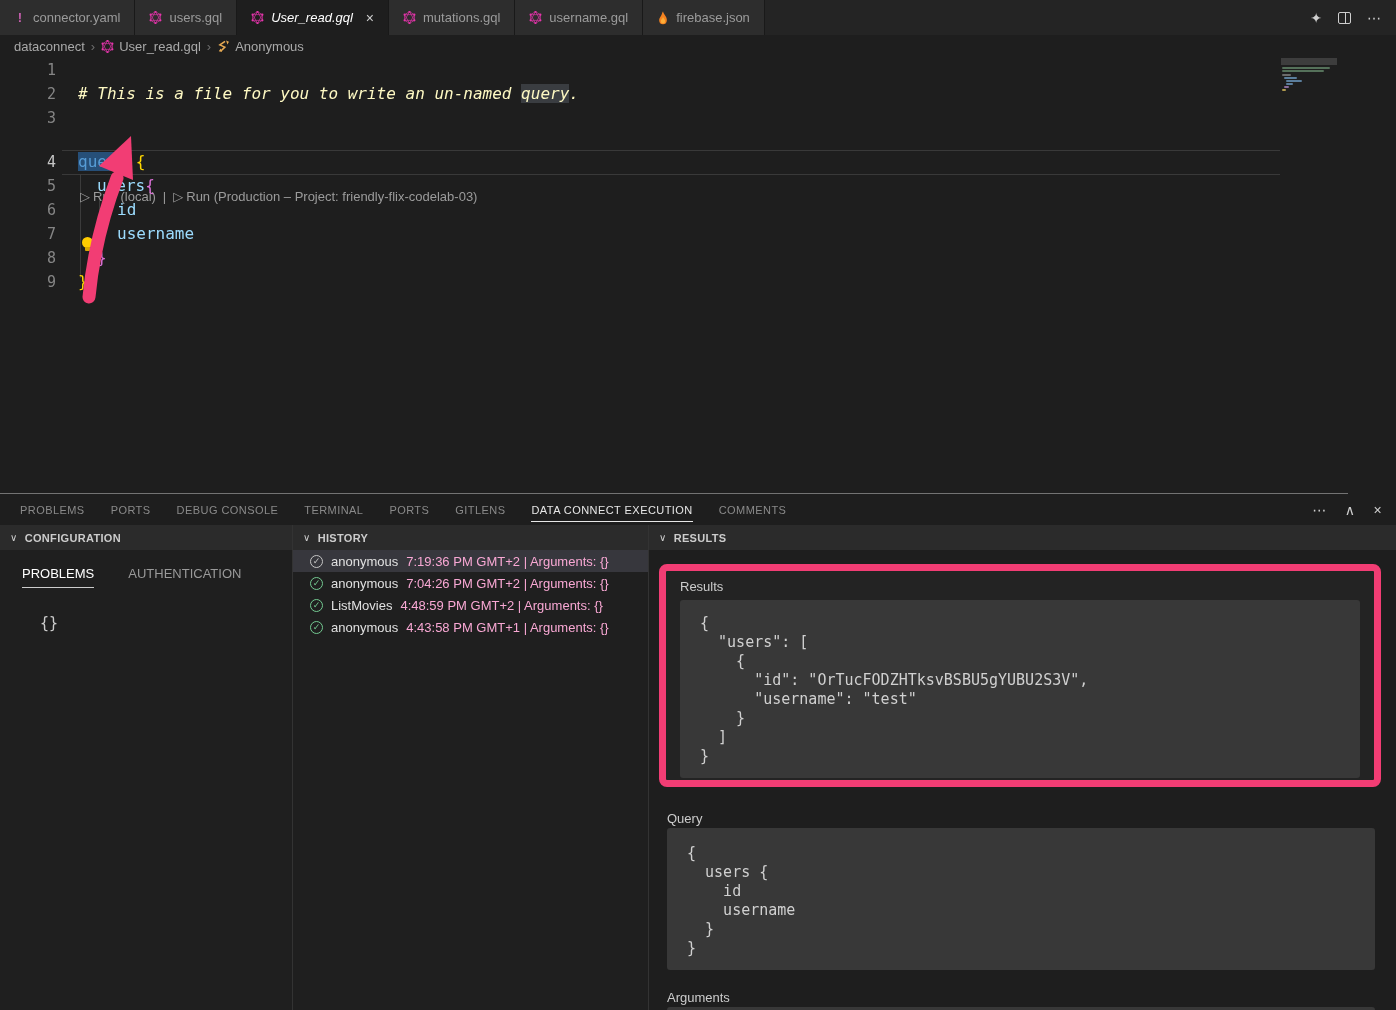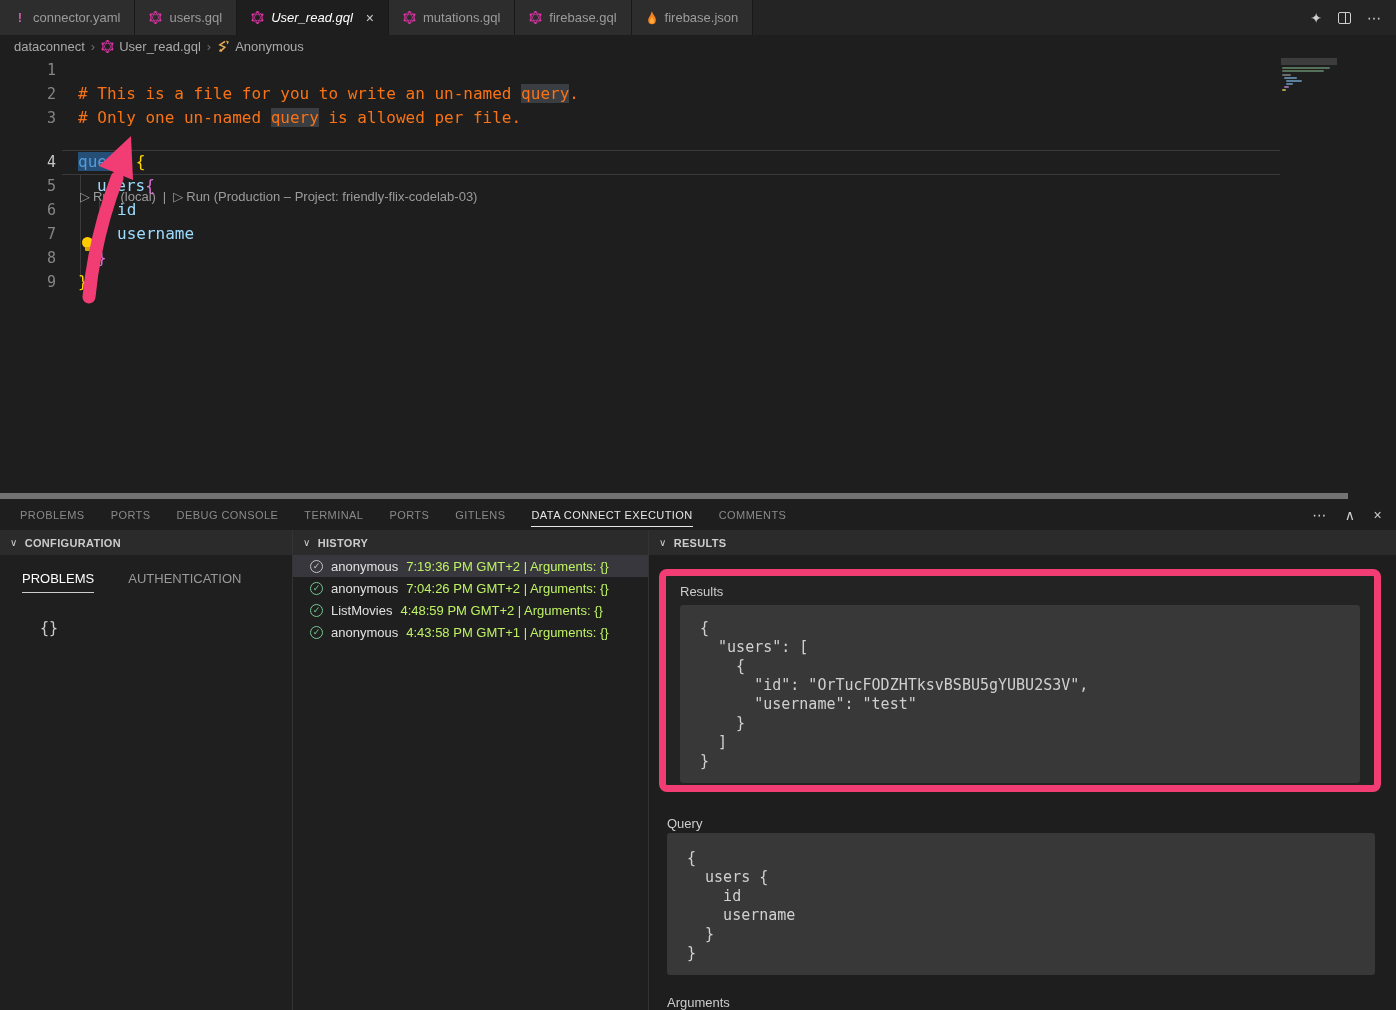--- a/index.html
+++ b/index.html
@@ -36,21 +36,21 @@
   .crumb-sep { color:#6e6e6e; font-size:13px; }
   .zap-svg { width:13px; height:13px; display:block; }
 
   
   .editor { position:absolute; left:0; top:58px; width:1396px; height:435px;
     background:#1e1e1e; font-family:"DejaVu Sans Mono", monospace; font-size:16px; }
   .ln { position:absolute; left:0; width:56px; text-align:right; color:#858585;
     font-size:15px; line-height:24px; }
   .ln.active { color:#c6c6c6; }
   .cline { position:absolute; left:78px; height:24px; line-height:24px; white-space:pre; color:#d4d4d4; }
-  .tok-comment { color:#f97316; }
+  .tok-comment { color:#fef9c3; font-style:italic; }
   .hl-word { background:#3a3d41; }
   .hl-sel { background:#264f78; }
   .tok-kw { color:#569cd6; }
   .tok-id { color:#9cdcfe; }
   .tok-b1 { color:#ffd700; }
   .tok-b2 { color:#da70d6; }
   .curline-border { position:absolute; left:62px; width:1218px; height:0;
     border-top:1px solid #393939; }
   .codelens { position:absolute; left:80px; top:130px; height:18px; line-height:18px;
     font-family:"Liberation Sans", sans-serif; font-size:13px; color:#9b9b9b;
@@ -61,21 +61,21 @@
   .bulb::after { content:""; position:absolute; left:3px; top:10px; width:5px; height:4px;
     background:#d9a800; border-radius:1px; }
   .indent-guide { position:absolute; width:1px; background:#3b3b3b; }
   .minimap { position:absolute; right:0; top:0; width:116px; height:435px; }
   .mm-slider { position:absolute; left:1px; top:0; width:56px; height:7px; background:#4a4a4a; opacity:.7; }
   .mm-bar { position:absolute; height:2px; border-radius:1px; }
   .arrow-svg { position:absolute; left:0; top:0; pointer-events:none; }
 
   
   .panel { position:absolute; left:0; top:493px; width:1348px; height:517px;
-    background:#1e1e1e; border-top:6px solid #737373; }
+    background:#1e1e1e; border-top:1px solid #737373; }
   .panel-tabs { position:absolute; left:0; top:0; width:1396px; height:31px;
     display:flex; align-items:center; padding-left:20px; gap:26px;
     font-size:11px; letter-spacing:.04em; color:#8a8a8a; }
   .ptab { cursor:pointer; padding:6px 0 5px; border-bottom:1px solid transparent; white-space:nowrap; }
   .ptab.active { color:#e7e7e7; border-bottom-color:#e7e7e7; }
   .panel-actions { margin-left:auto; display:flex; gap:18px; align-items:center;
     padding-right:14px; color:#cfcfcf; font-size:14px; }
   .panel-actions span { cursor:pointer; }
 
   .panel-body { position:absolute; left:0; top:31px; width:1396px; height:486px; }
@@ -98,21 +98,21 @@
   .col-history { position:absolute; left:292px; top:0; width:356px; height:486px;
     background:#1f1f1f; border-left:1px solid #333; }
   .hrow { height:22px; display:flex; align-items:center; gap:8px; padding-left:17px;
     cursor:pointer; font-size:13px; white-space:nowrap; }
   .hrow.selected { background:#37373d; }
   .hcheck { width:13px; height:13px; border-radius:50%; border:1px solid #73c991;
     color:#73c991; font-size:9px; display:flex; align-items:center; justify-content:center;
     flex:none; }
   .hcheck.gray { border-color:#c5c5c5; color:#c5c5c5; }
   .hname { color:#e0e0e0; }
-  .hmeta { color:#bef264; }
+  .hmeta { color:#f9a8d4; }
 
   .col-results { position:absolute; left:648px; top:0; width:748px; height:486px;
     background:#1e1e1e; border-left:1px solid #333; overflow:hidden; }
   .results-box { position:absolute; left:10px; top:39px; width:722px; height:223px;
     border:7px solid #f23d74; border-radius:8px; background:#232323; }
   .block-label { font-size:13px; color:#cccccc; }
   .results-box .block-label { margin:8px 0 6px 14px; }
   .code-block { background:#383838; border-radius:3px; font-family:"DejaVu Sans Mono", monospace;
     font-size:15px; line-height:19px; color:#d0d0d0; white-space:pre; overflow:hidden; }
   .results-code { margin:0 14px; height:178px; padding:14px 0 0 20px; }
@@ -191,21 +191,21 @@
         </g>
         <g fill="#e535ab">
           <circle cx="50" cy="6" r="8"></circle>
             <circle cx="88" cy="28" r="8"></circle>
             <circle cx="88" cy="72" r="8"></circle>
           <circle cx="50" cy="94" r="8"></circle>
             <circle cx="12" cy="72" r="8"></circle>
             <circle cx="12" cy="28" r="8"></circle>
         </g>
       </svg>
-      <span class="tab-label">firebase.gql</span>
+      <span class="tab-label">username.gql</span>
     </div>
     <div class="tab">
       <svg class="flame-svg" viewBox="0 0 60 80">
         <path fill="#f58220" d="M30 2 C33 22 52 30 52 52 A22 24 0 1 1 8 52 C8 38 20 30 24 16 C26 9 29 5 30 2 Z"></path>
         <path fill="#fcae38" d="M30 34 C36 46 42 48 42 58 A12 13 0 1 1 18 58 C18 48 27 44 30 34 Z"></path>
       </svg>
       <span class="tab-label">firebase.json</span>
     </div>
     <div class="tabbar-actions">
       <span class="sparkle">✦</span>
@@ -258,21 +258,20 @@
     <div class="ln" style="top:188px">8</div>
     <div class="ln" style="top:212px">9</div>
 
     <div class="curline-border" style="top:92px"></div>
     <div class="curline-border" style="top:116px"></div>
 
     <div class="indent-guide" style="left:80px; top:116px; height:104px"></div>
     <div class="indent-guide" style="left:99px; top:140px; height:58px"></div>
 
     <div class="cline tok-comment" style="top:24px"><span># This is a file for you to write an un-named </span><span class="hl-word">query</span><span>.</span></div>
-    <div class="cline tok-comment" style="top:48px"><span># Only one un-named </span><span class="hl-word">query</span><span> is allowed per file.</span></div>
 
     <div class="codelens">
       <a>
           <span>▷</span>
           <span>Run (local)</span>
         </a>
       <span>|</span>
       <a>
           <span>▷</span>
           <span>Run (Production – Project: friendly-flix-codelab-03)</span>

